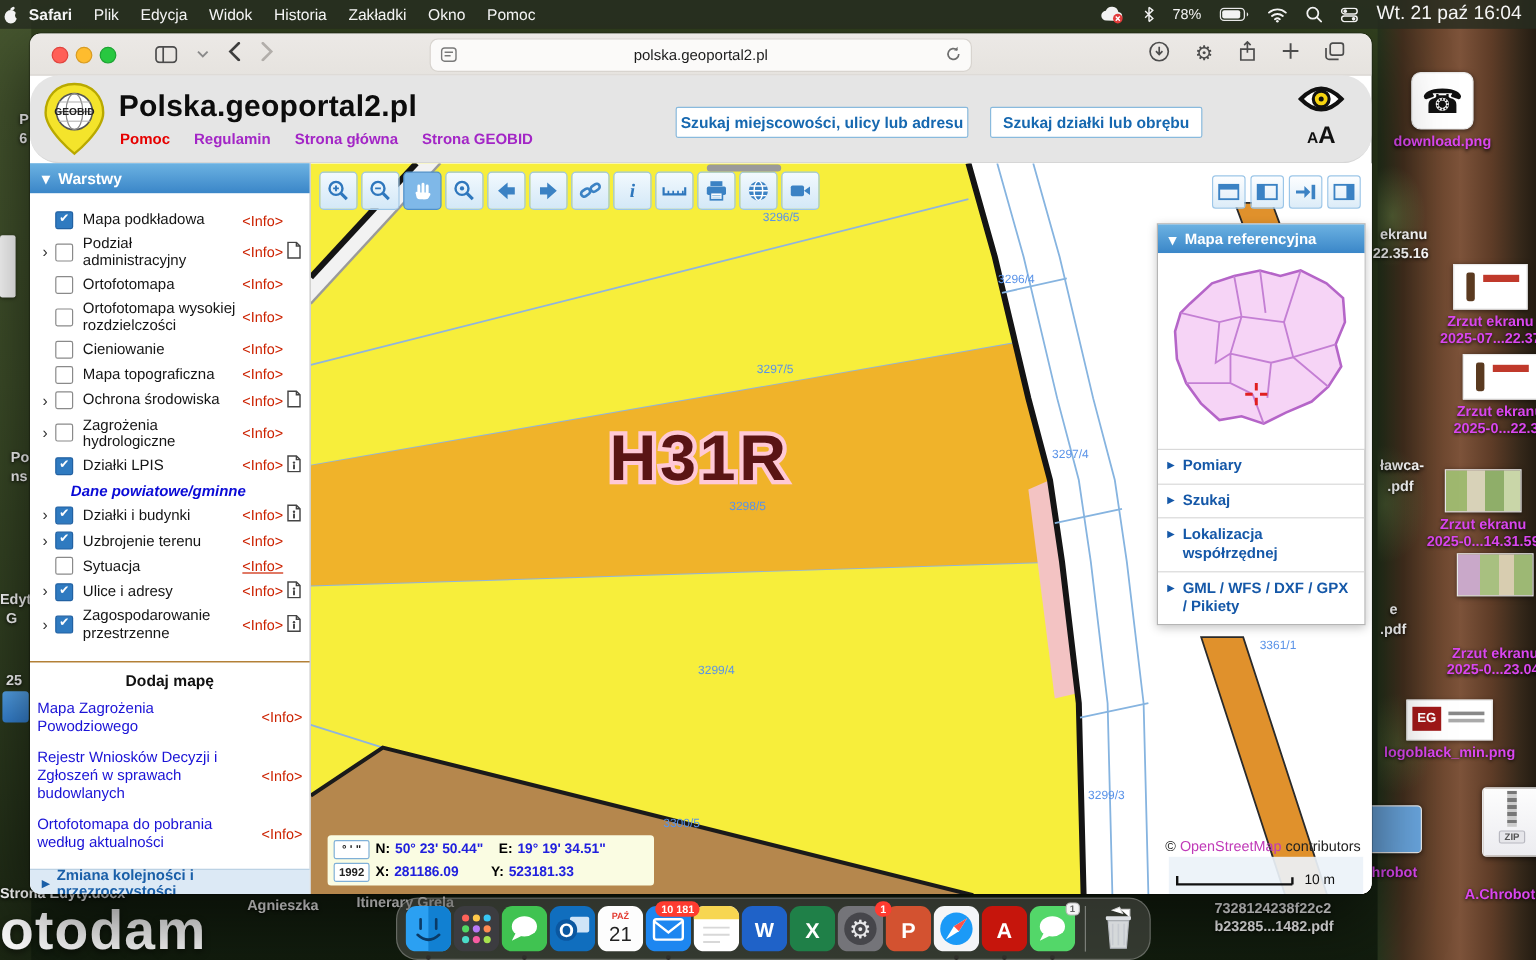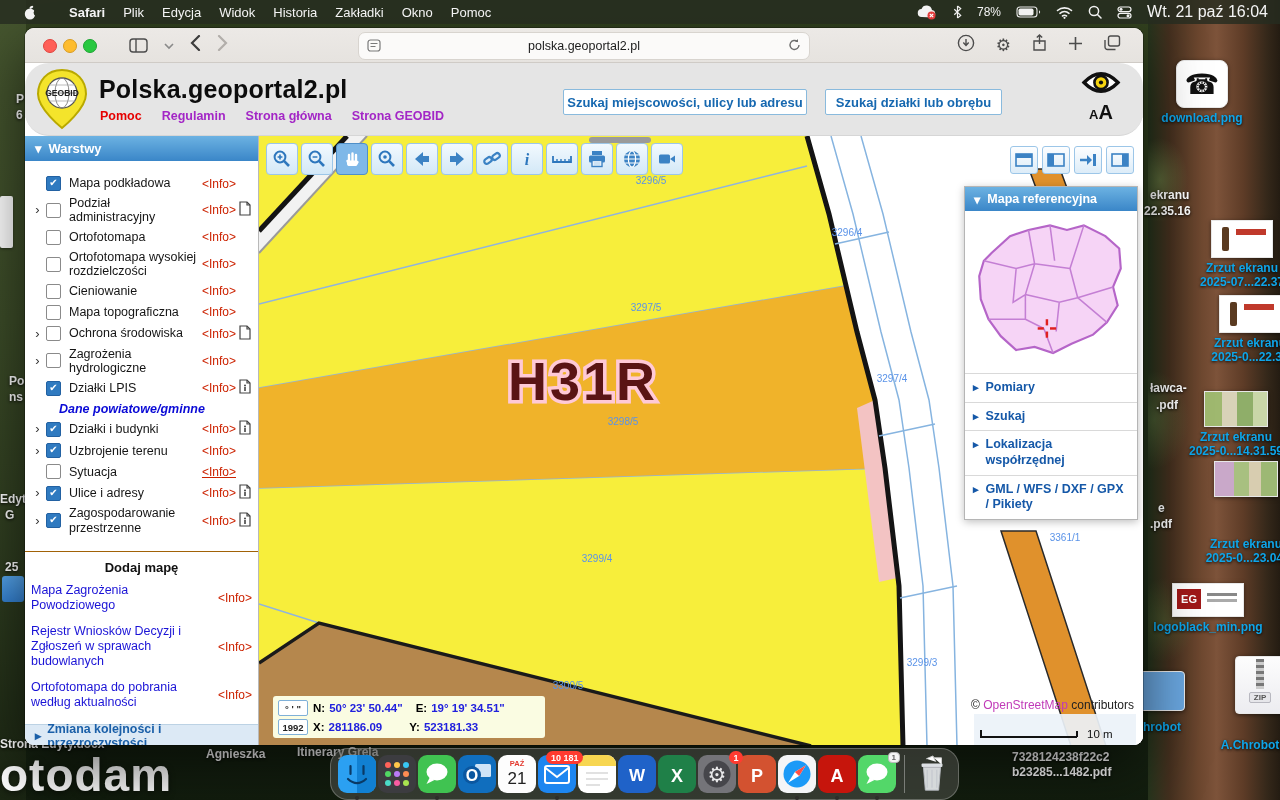--- a/index.html
+++ b/index.html
@@ -12,21 +12,21 @@
     background:linear-gradient(90deg,#27351d 0%,#432f1e 16%,#6b462e 38%,#7d533a 52%,#5e3c27 72%,#35281a 90%,#241c12 100%);}
   .wall-right:before{content:"";position:absolute;inset:0;
     background:radial-gradient(40px 60px at 12px 180px,rgba(120,150,80,.5),transparent 70%),
                radial-gradient(50px 70px at 6px 420px,rgba(100,130,70,.45),transparent 70%),
                radial-gradient(45px 60px at 16px 620px,rgba(90,120,60,.4),transparent 70%);}
   .wall-left{position:absolute;top:0;left:0;width:26px;height:800px;
     background:linear-gradient(180deg,#46562f 0%,#3c4c28 40%,#2c3a1e 75%,#1b2613 100%);}
   
   .menubar{position:absolute;top:0;left:0;width:1280px;height:24px;z-index:40;
     background:rgba(38,44,32,.82);display:flex;align-items:center;color:#f4f4f4;font-size:13px;}
-  .mb-left{display:flex;align-items:center;padding-left:24px;gap:32px;justify-content:space-between;}
+  .mb-left{display:flex;align-items:center;padding-left:3px;gap:8px;justify-content:space-between;}
   .mb-item{cursor:default;}
   .mb-item.bold{font-weight:bold;}
   .mb-right{margin-left:auto;display:flex;align-items:center;gap:15px;padding-right:12px;}
   .mb-ico{display:flex;align-items:center;}
   .mb-clock{font-size:16px;}
   
   .window{position:absolute;left:25px;top:28px;width:1118px;height:717px;z-index:10;
     border-radius:9px;box-shadow:0 22px 60px rgba(0,0,0,.6),0 0 0 1px rgba(0,0,0,.25);
     background:#fff;overflow:hidden;}
   .titlebar{position:relative;height:34px;background:linear-gradient(#ece9e6,#e6e3df);border-bottom:1px solid #cfcbc6;}
@@ -113,21 +113,21 @@
   .scalebox{position:absolute;right:8px;top:578px;width:150px;height:40px;background:rgba(235,242,248,.92);z-index:4;
     display:flex;align-items:center;padding:0 6px;gap:7px;}
   .scaletext{font-size:11.5px;color:#111;}
   
   text.plabel{font-family:"Liberation Sans",sans-serif;font-size:10px;fill:#5a93e8;text-anchor:middle;}
   text.mainlabel{font-family:"Liberation Sans",sans-serif;font-size:54px;font-weight:bold;fill:#5a1414;
     stroke:#ffc9d6;stroke-width:7px;paint-order:stroke;text-anchor:middle;letter-spacing:3px;}
   
   .desk{position:absolute;inset:0;z-index:2;}
   .dicon{position:absolute;width:120px;display:flex;flex-direction:column;align-items:center;cursor:pointer;}
-  .dlabel{margin-top:3px;color:#0ea5e9;font-size:12px;font-weight:700;text-align:center;line-height:1.18;
+  .dlabel{margin-top:3px;color:#d946ef;font-size:12px;font-weight:700;text-align:center;line-height:1.18;
     text-shadow:0 1px 3px rgba(0,0,0,.9);white-space:pre-line;word-break:break-word;max-width:120px;}
   .dtext{position:absolute;color:#fff;font-size:12px;font-weight:700;text-shadow:0 1px 3px rgba(0,0,0,.9);
     white-space:pre-line;line-height:1.25;}
   .watermark{position:absolute;left:0px;top:748px;color:#fff;font-size:46px;font-weight:800;letter-spacing:1px;
     z-index:2;text-shadow:0 2px 6px rgba(0,0,0,.5);}
   .th{border:1px solid #e8e8e8;box-shadow:0 1px 4px rgba(0,0,0,.5);}
   .th-phone{width:50px;height:46px;background:#fff;border-radius:8px;display:flex;align-items:center;justify-content:center;
     font-size:28px;color:#111;}
   .th-wine{width:60px;height:36px;background:#fff;position:relative;}
   .th-wine:before{content:"";position:absolute;left:10px;top:6px;width:7px;height:24px;background:#5a3a20;border-radius:2px;}

